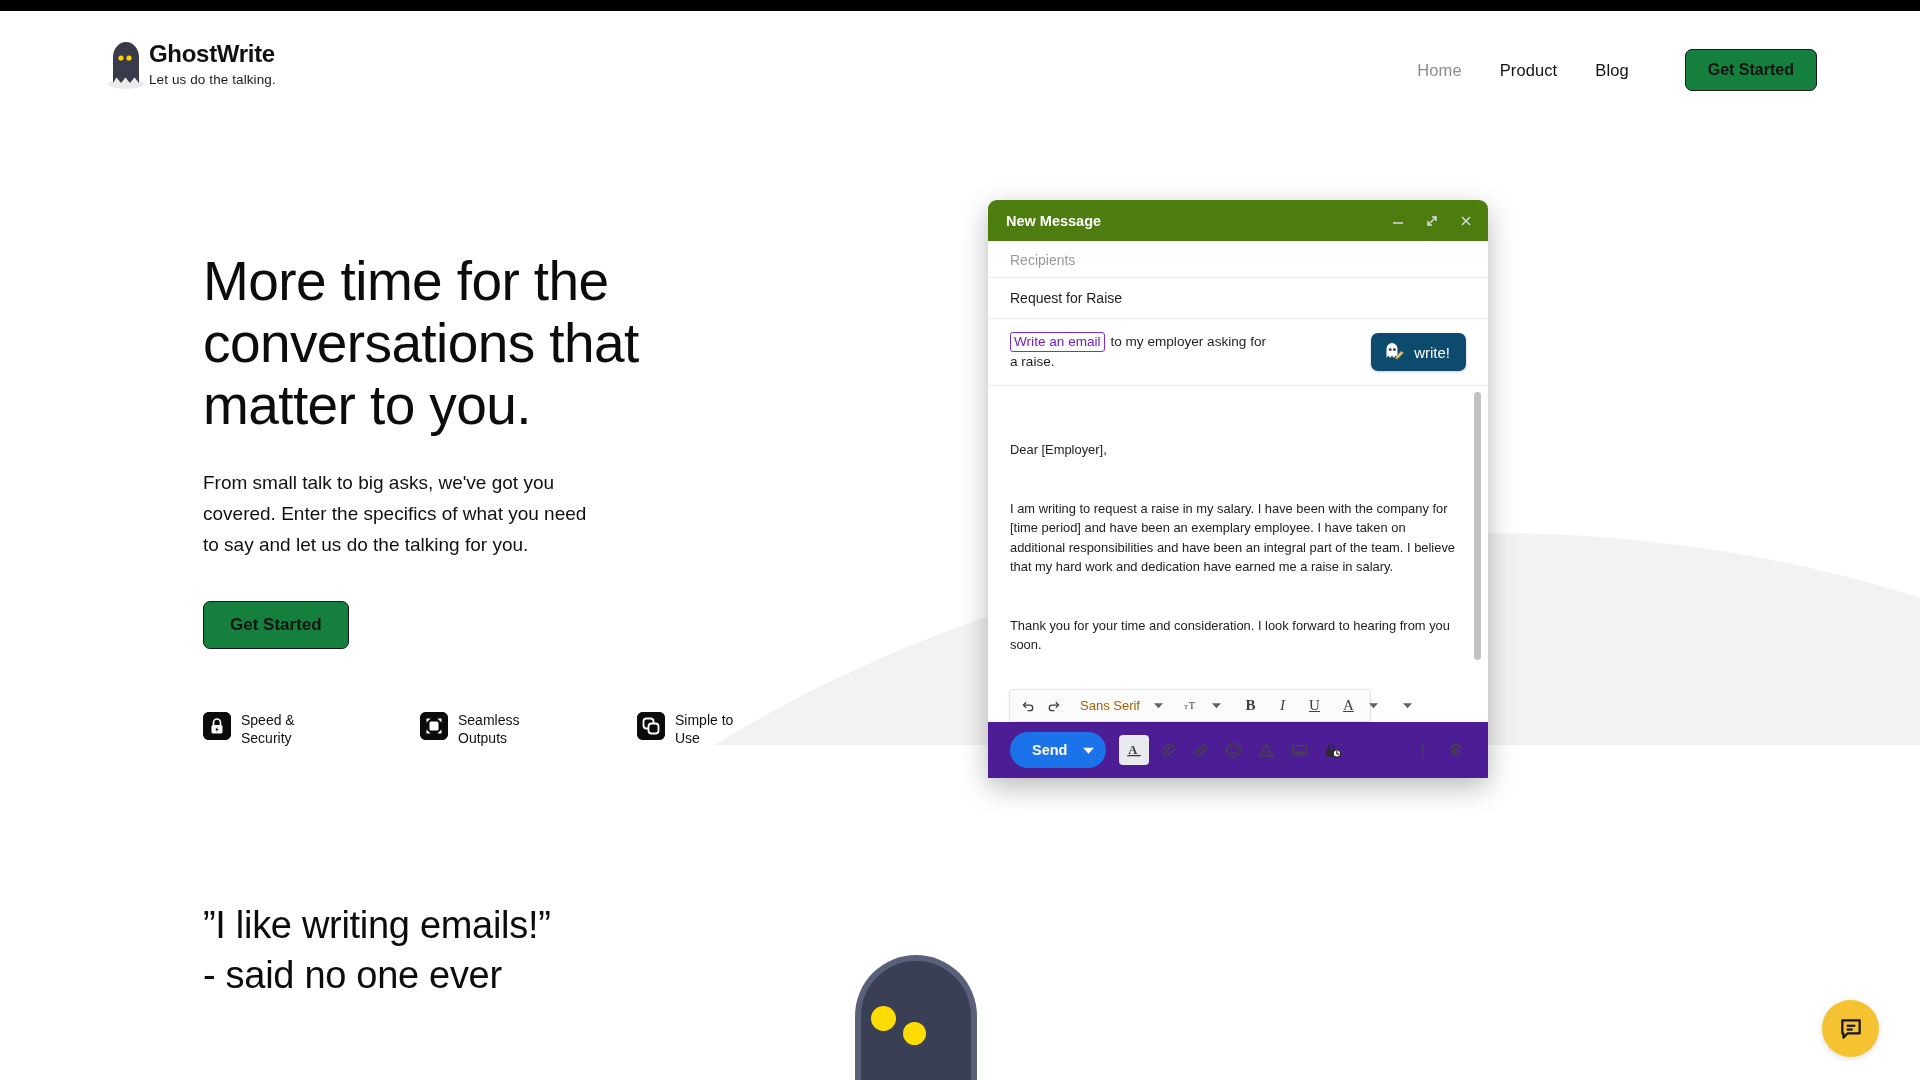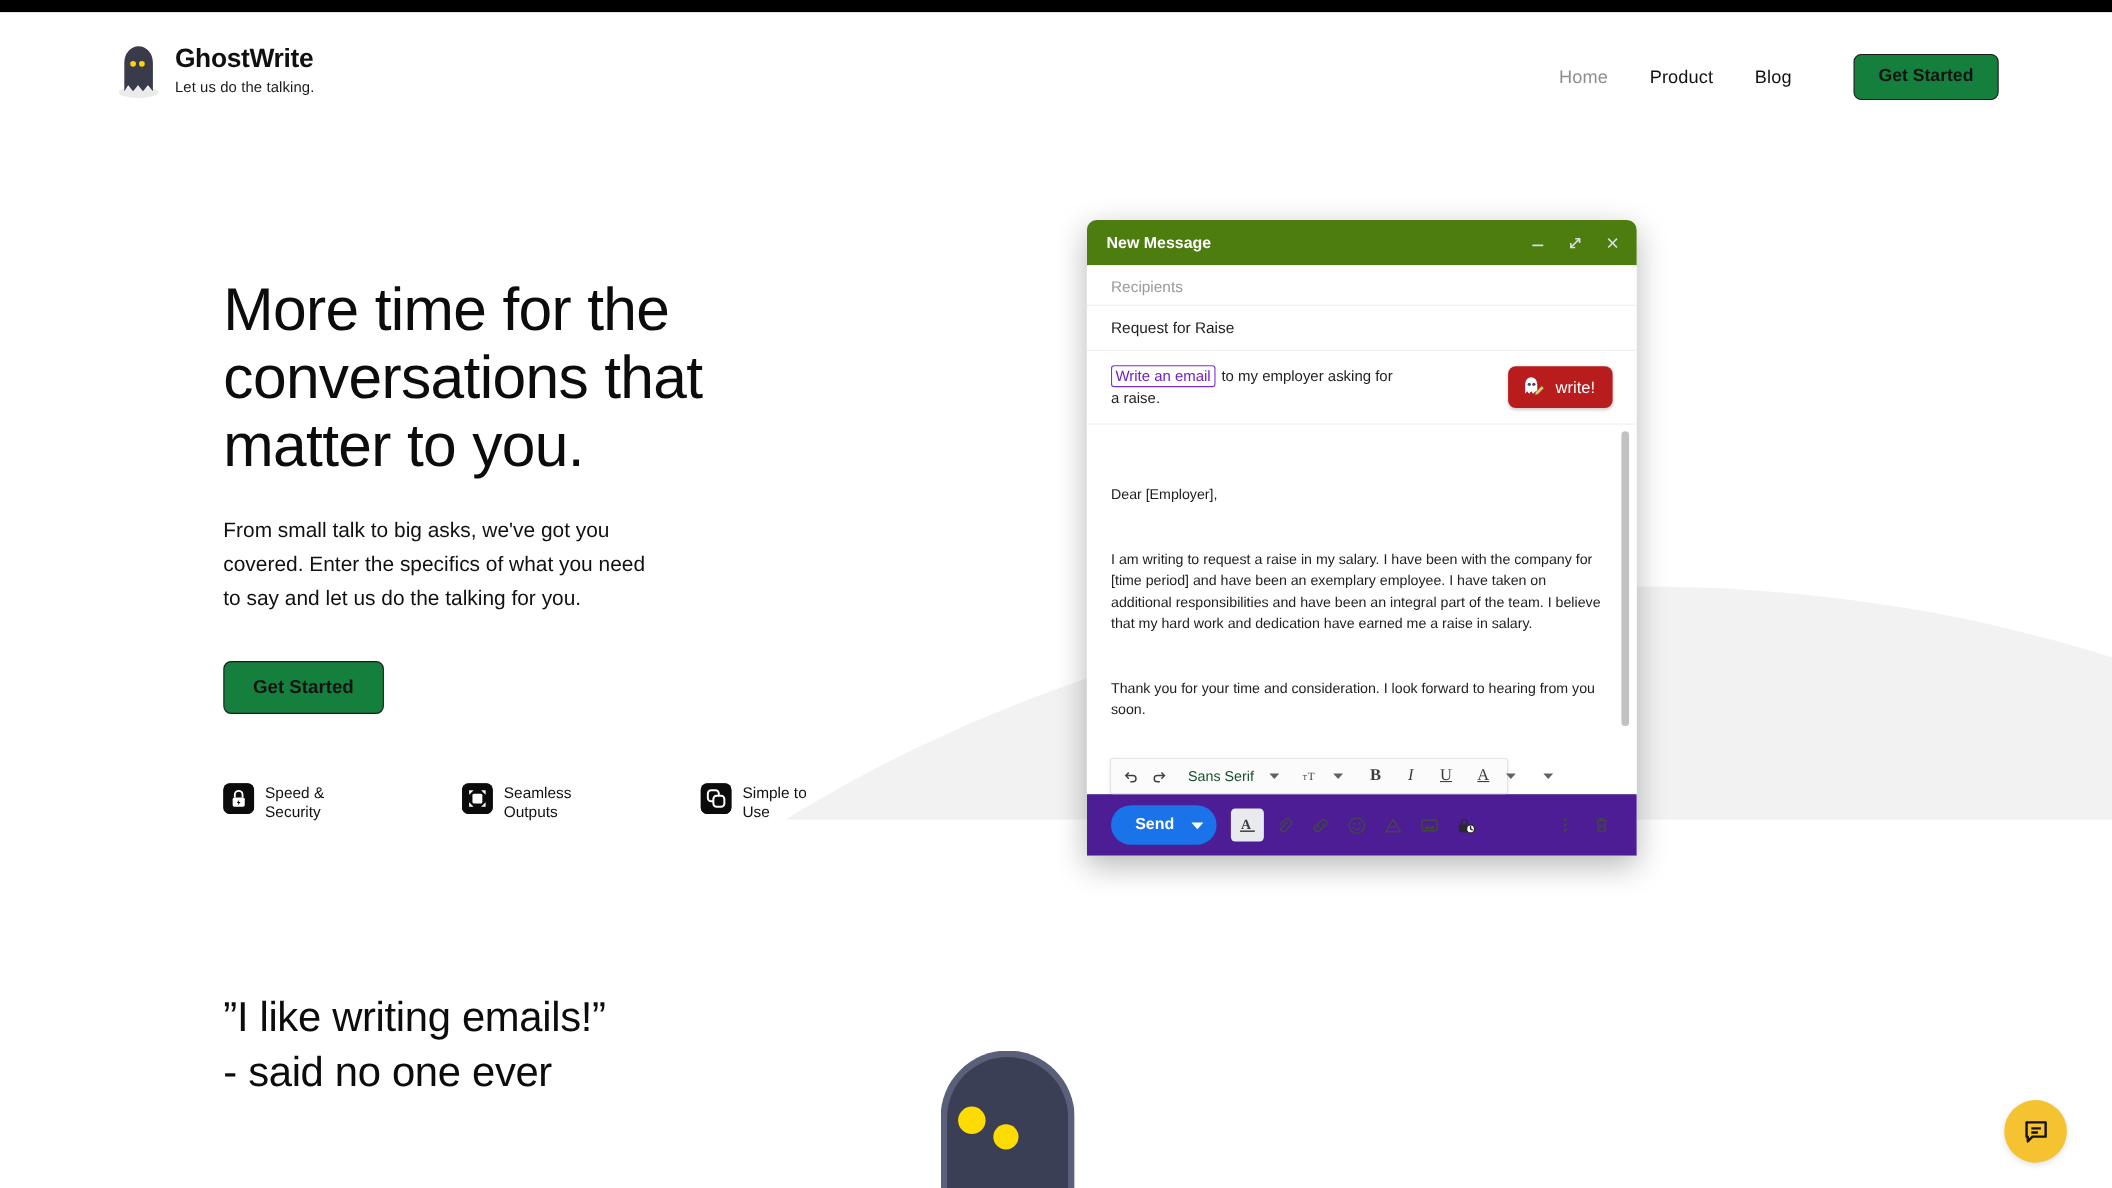--- a/index.html
+++ b/index.html
@@ -62,21 +62,20 @@
     display: flex;
     align-items: center;
   }
 
   .brand {
     position: absolute;
     left: 103px;
     top: 26px;
     display: flex;
     align-items: flex-start;
-    gap: 10px;
   }
   .brand-ghost {
     width: 46px;
     height: 54px;
     position: relative;
     flex: none;
   }
   .brand-text { padding-top: 4px; }
   .brand-title {
     font-size: 24px;
@@ -299,21 +298,21 @@
     border-radius: 3px;
     color: #6f21c9;
     padding: 0px 3px;
     margin-right: 2px;
     line-height: 1.3;
   }
   .write-btn {
     position: absolute;
     right: 22px;
     top: 14px;
-    background: #b91c1c;
+    background: #0c4a6e;
     border: none;
     border-radius: 7px;
     height: 38px;
     padding: 0 16px 0 12px;
     display: flex;
     align-items: center;
     gap: 9px;
     color: #ffffff;
     font-size: 15px;
     cursor: pointer;
@@ -368,21 +367,21 @@
     justify-content: center;
     height: 25px;
     min-width: 21px;
     cursor: pointer;
     color: #3c4043;
     font-size: 14px;
     padding: 0 3px;
   }
   .fmt-font {
     font-size: 13px;
-    color: #14532d;
+    color: #a16207;
     padding: 0 4px 0 12px;
     white-space: nowrap;
   }
 
   
   .action-bar {
     flex: none;
     height: 56px;
     display: flex;
     align-items: center;

